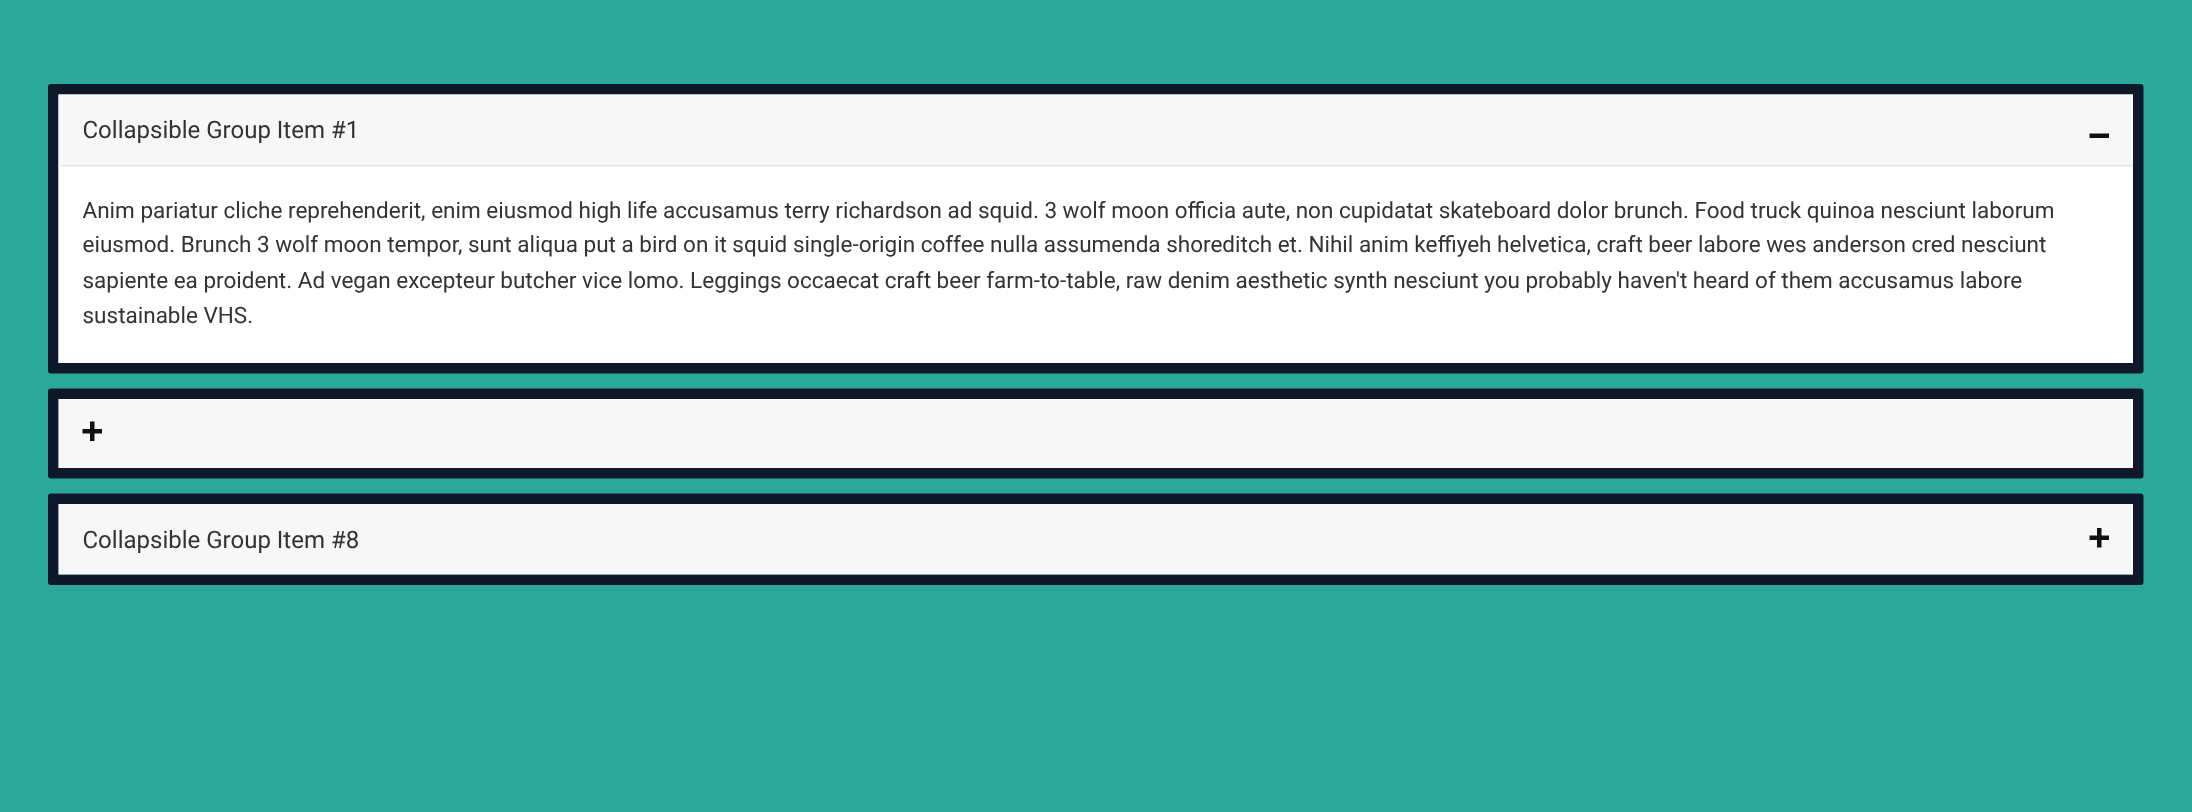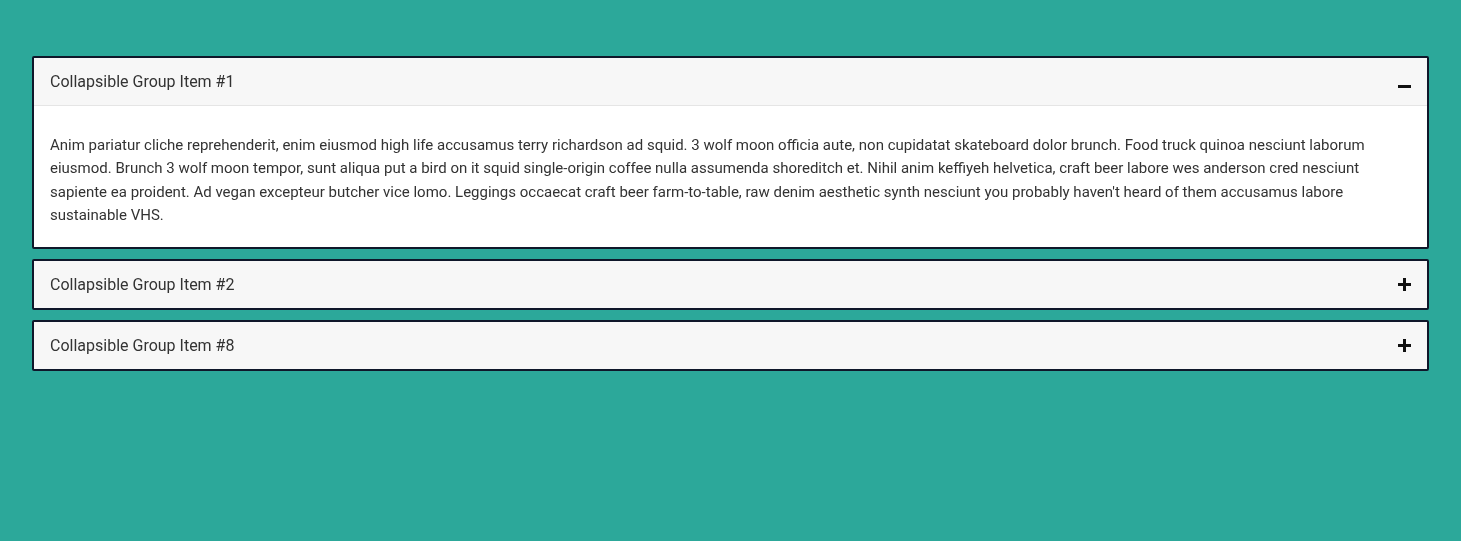--- a/index.html
+++ b/index.html
@@ -16,21 +16,21 @@
     .container {
       padding: 56px 32px 32px 32px;
     }
     .accordion {
       display: flex;
       flex-direction: column;
       gap: 10px;
     }
     .panel {
       background-color: #f7f7f7;
-      border: 2px solid #0f172a;
+      border: 7px solid #0f172a;
       border-radius: 2px;
     }
     .panel-header {
       display: flex;
       justify-content: space-between;
       align-items: center;
       padding: 14px 16px;
       cursor: pointer;
       background-color: #f7f7f7;
     }
@@ -39,21 +39,21 @@
       font-weight: 400;
       color: #333;
     }
     .panel-icon {
       font-size: 18px;
       font-weight: bold;
       color: #111;
       line-height: 1;
     }
     .panel-body {
-      padding: 28px 16px 20px 16px;
+      padding: 18px 16px 20px 16px;
       background-color: #ffffff;
       border-top: 1px solid #e5e5e5;
       font-size: 15px;
       color: #333;
       line-height: 1.55;
     }
     .minus-icon {
       width: 13px;
       height: 3px;
       background-color: #111;
@@ -93,21 +93,20 @@
     <div class="panel">
       <div class="panel-header">
         <span class="panel-title">Collapsible Group Item #1</span>
         <span class="panel-icon"><span class="minus-icon"></span></span>
       </div>
       <div class="panel-body">Anim pariatur cliche reprehenderit, enim eiusmod high life accusamus terry richardson ad squid. 3 wolf moon officia aute, non cupidatat skateboard dolor brunch. Food truck quinoa nesciunt laborum eiusmod. Brunch 3 wolf moon tempor, sunt aliqua put a bird on it squid single-origin coffee nulla assumenda shoreditch et. Nihil anim keffiyeh helvetica, craft beer labore wes anderson cred nesciunt sapiente ea proident. Ad vegan excepteur butcher vice lomo. Leggings occaecat craft beer farm-to-table, raw denim aesthetic synth nesciunt you probably haven't heard of them accusamus labore sustainable VHS.</div>
     </div>
 
     <div class="panel">
       <div class="panel-header">
-        <span class="panel-title">Collapsible Group Item #2</span>
         <span class="panel-icon"><span class="plus-icon"></span></span>
       </div>
     </div>
 
     <div class="panel">
       <div class="panel-header">
         <span class="panel-title">Collapsible Group Item #8</span>
         <span class="panel-icon"><span class="plus-icon"></span></span>
       </div>
     </div>

